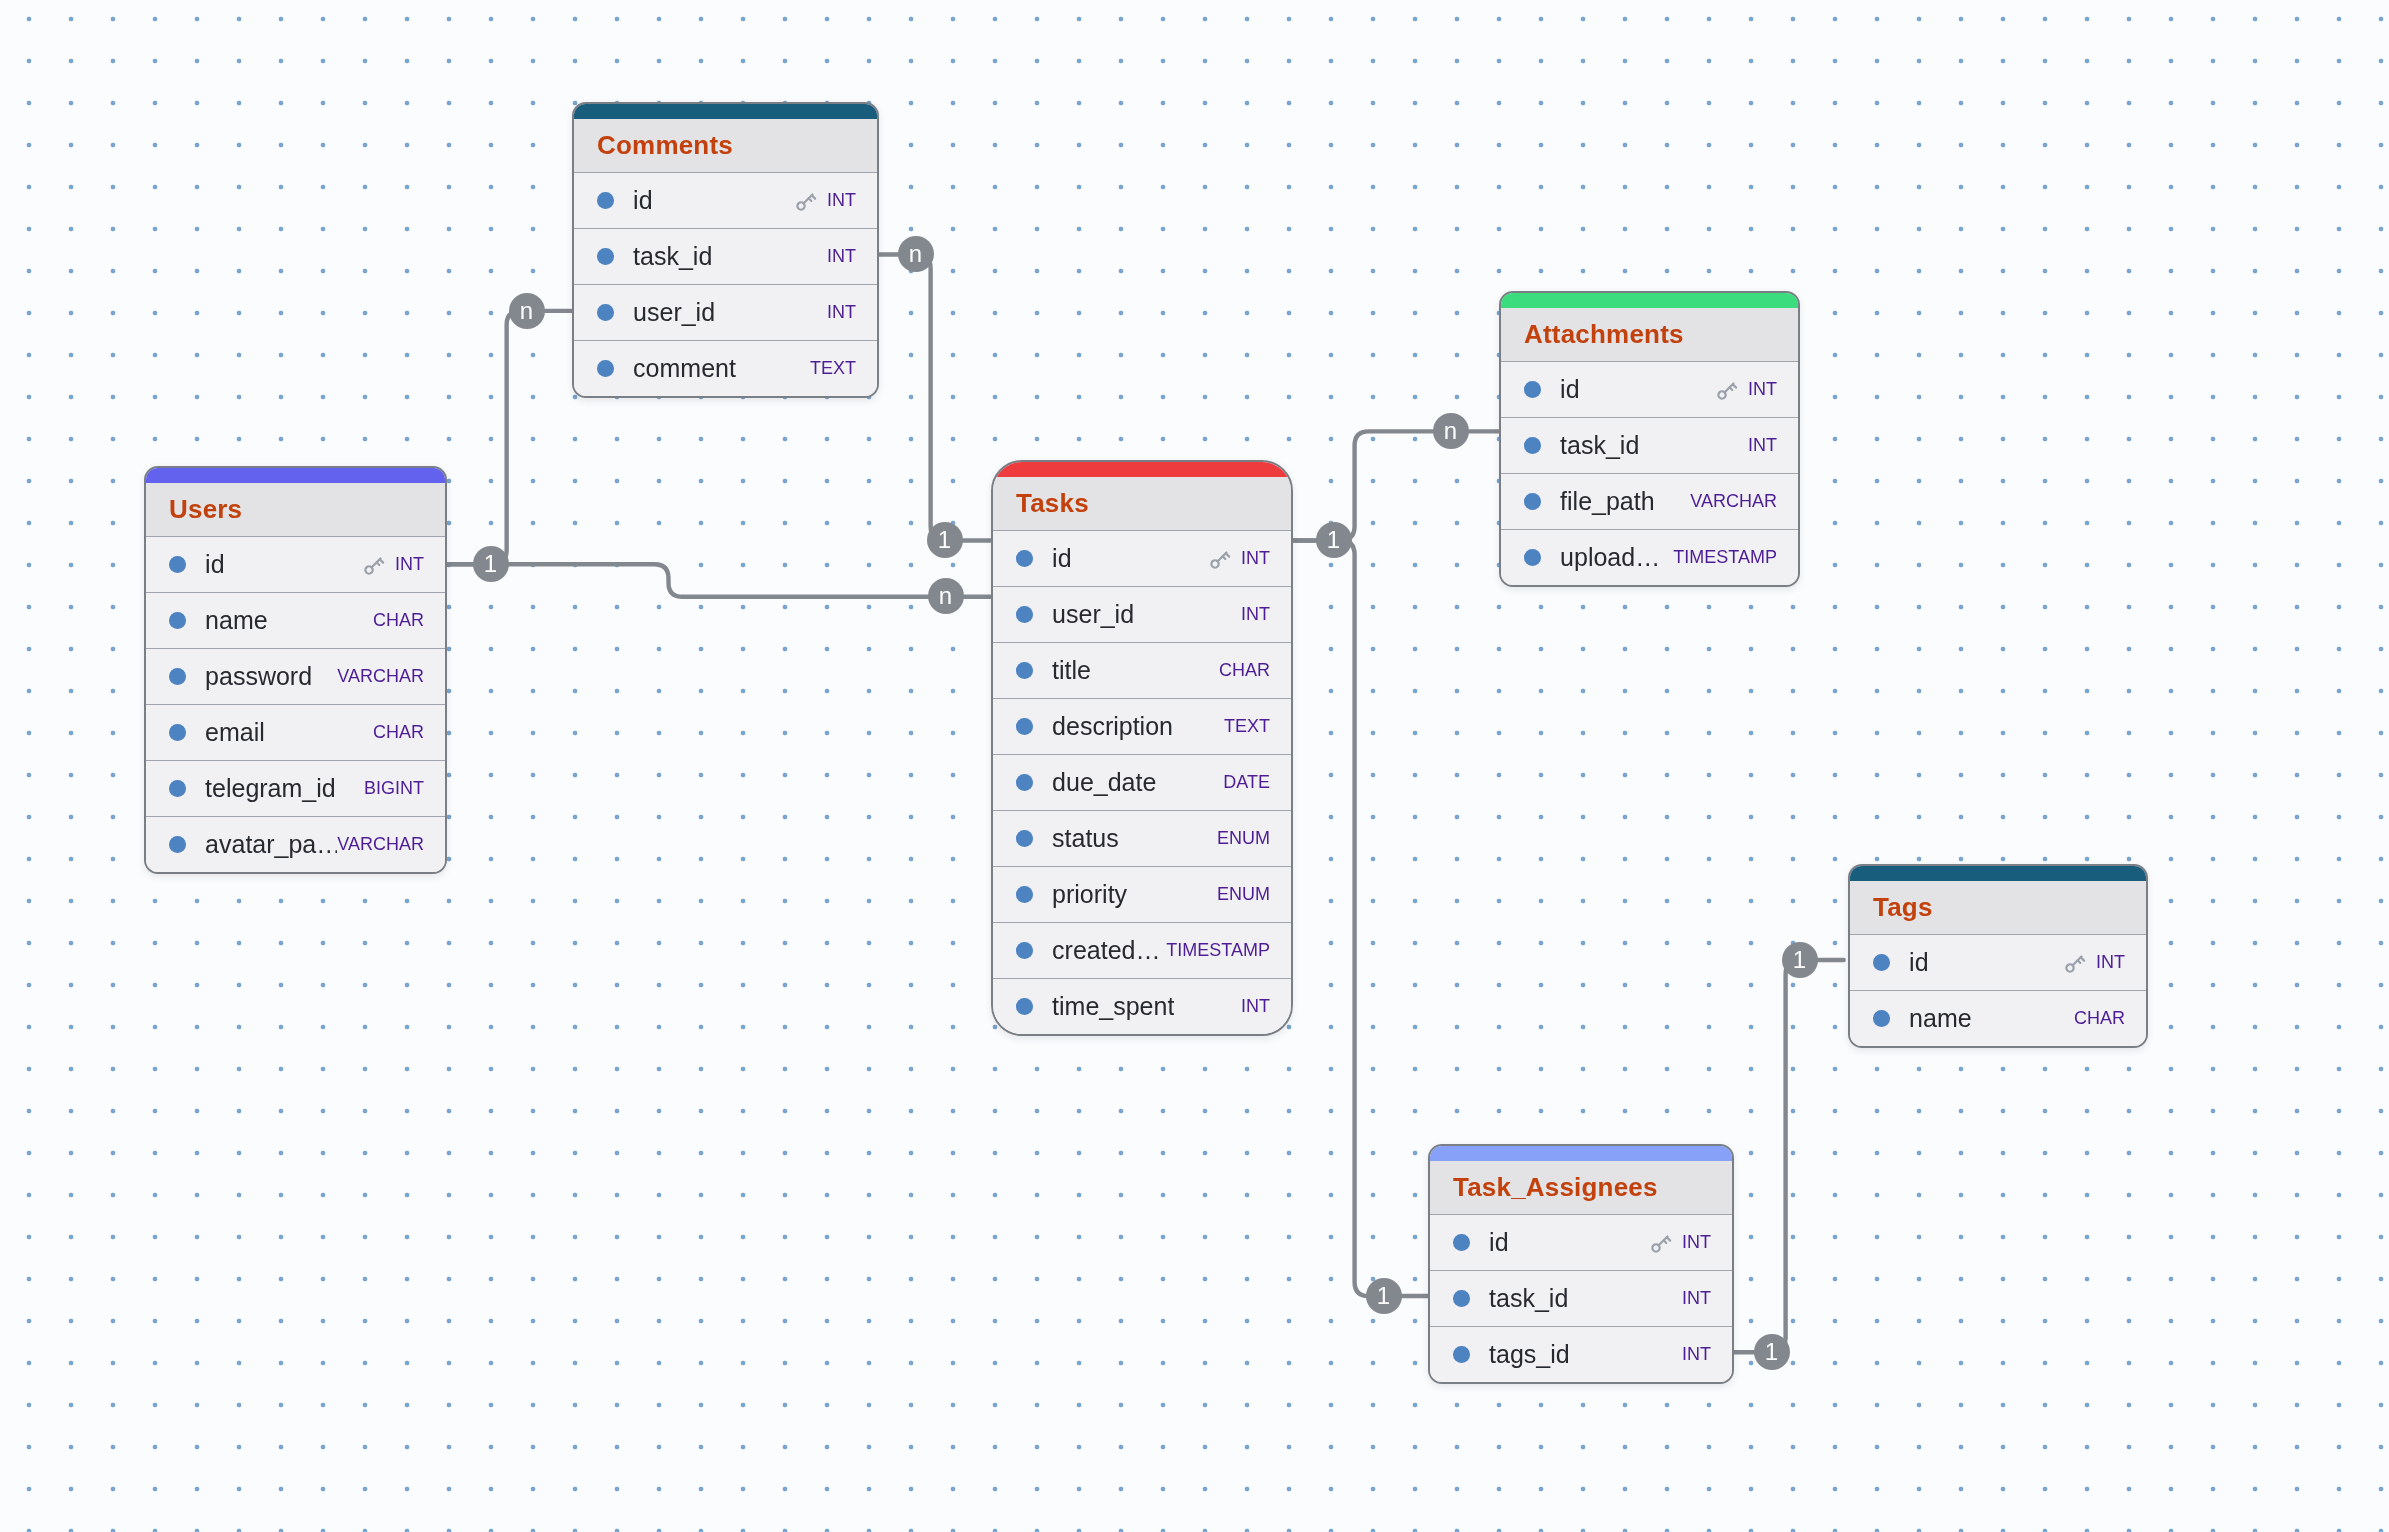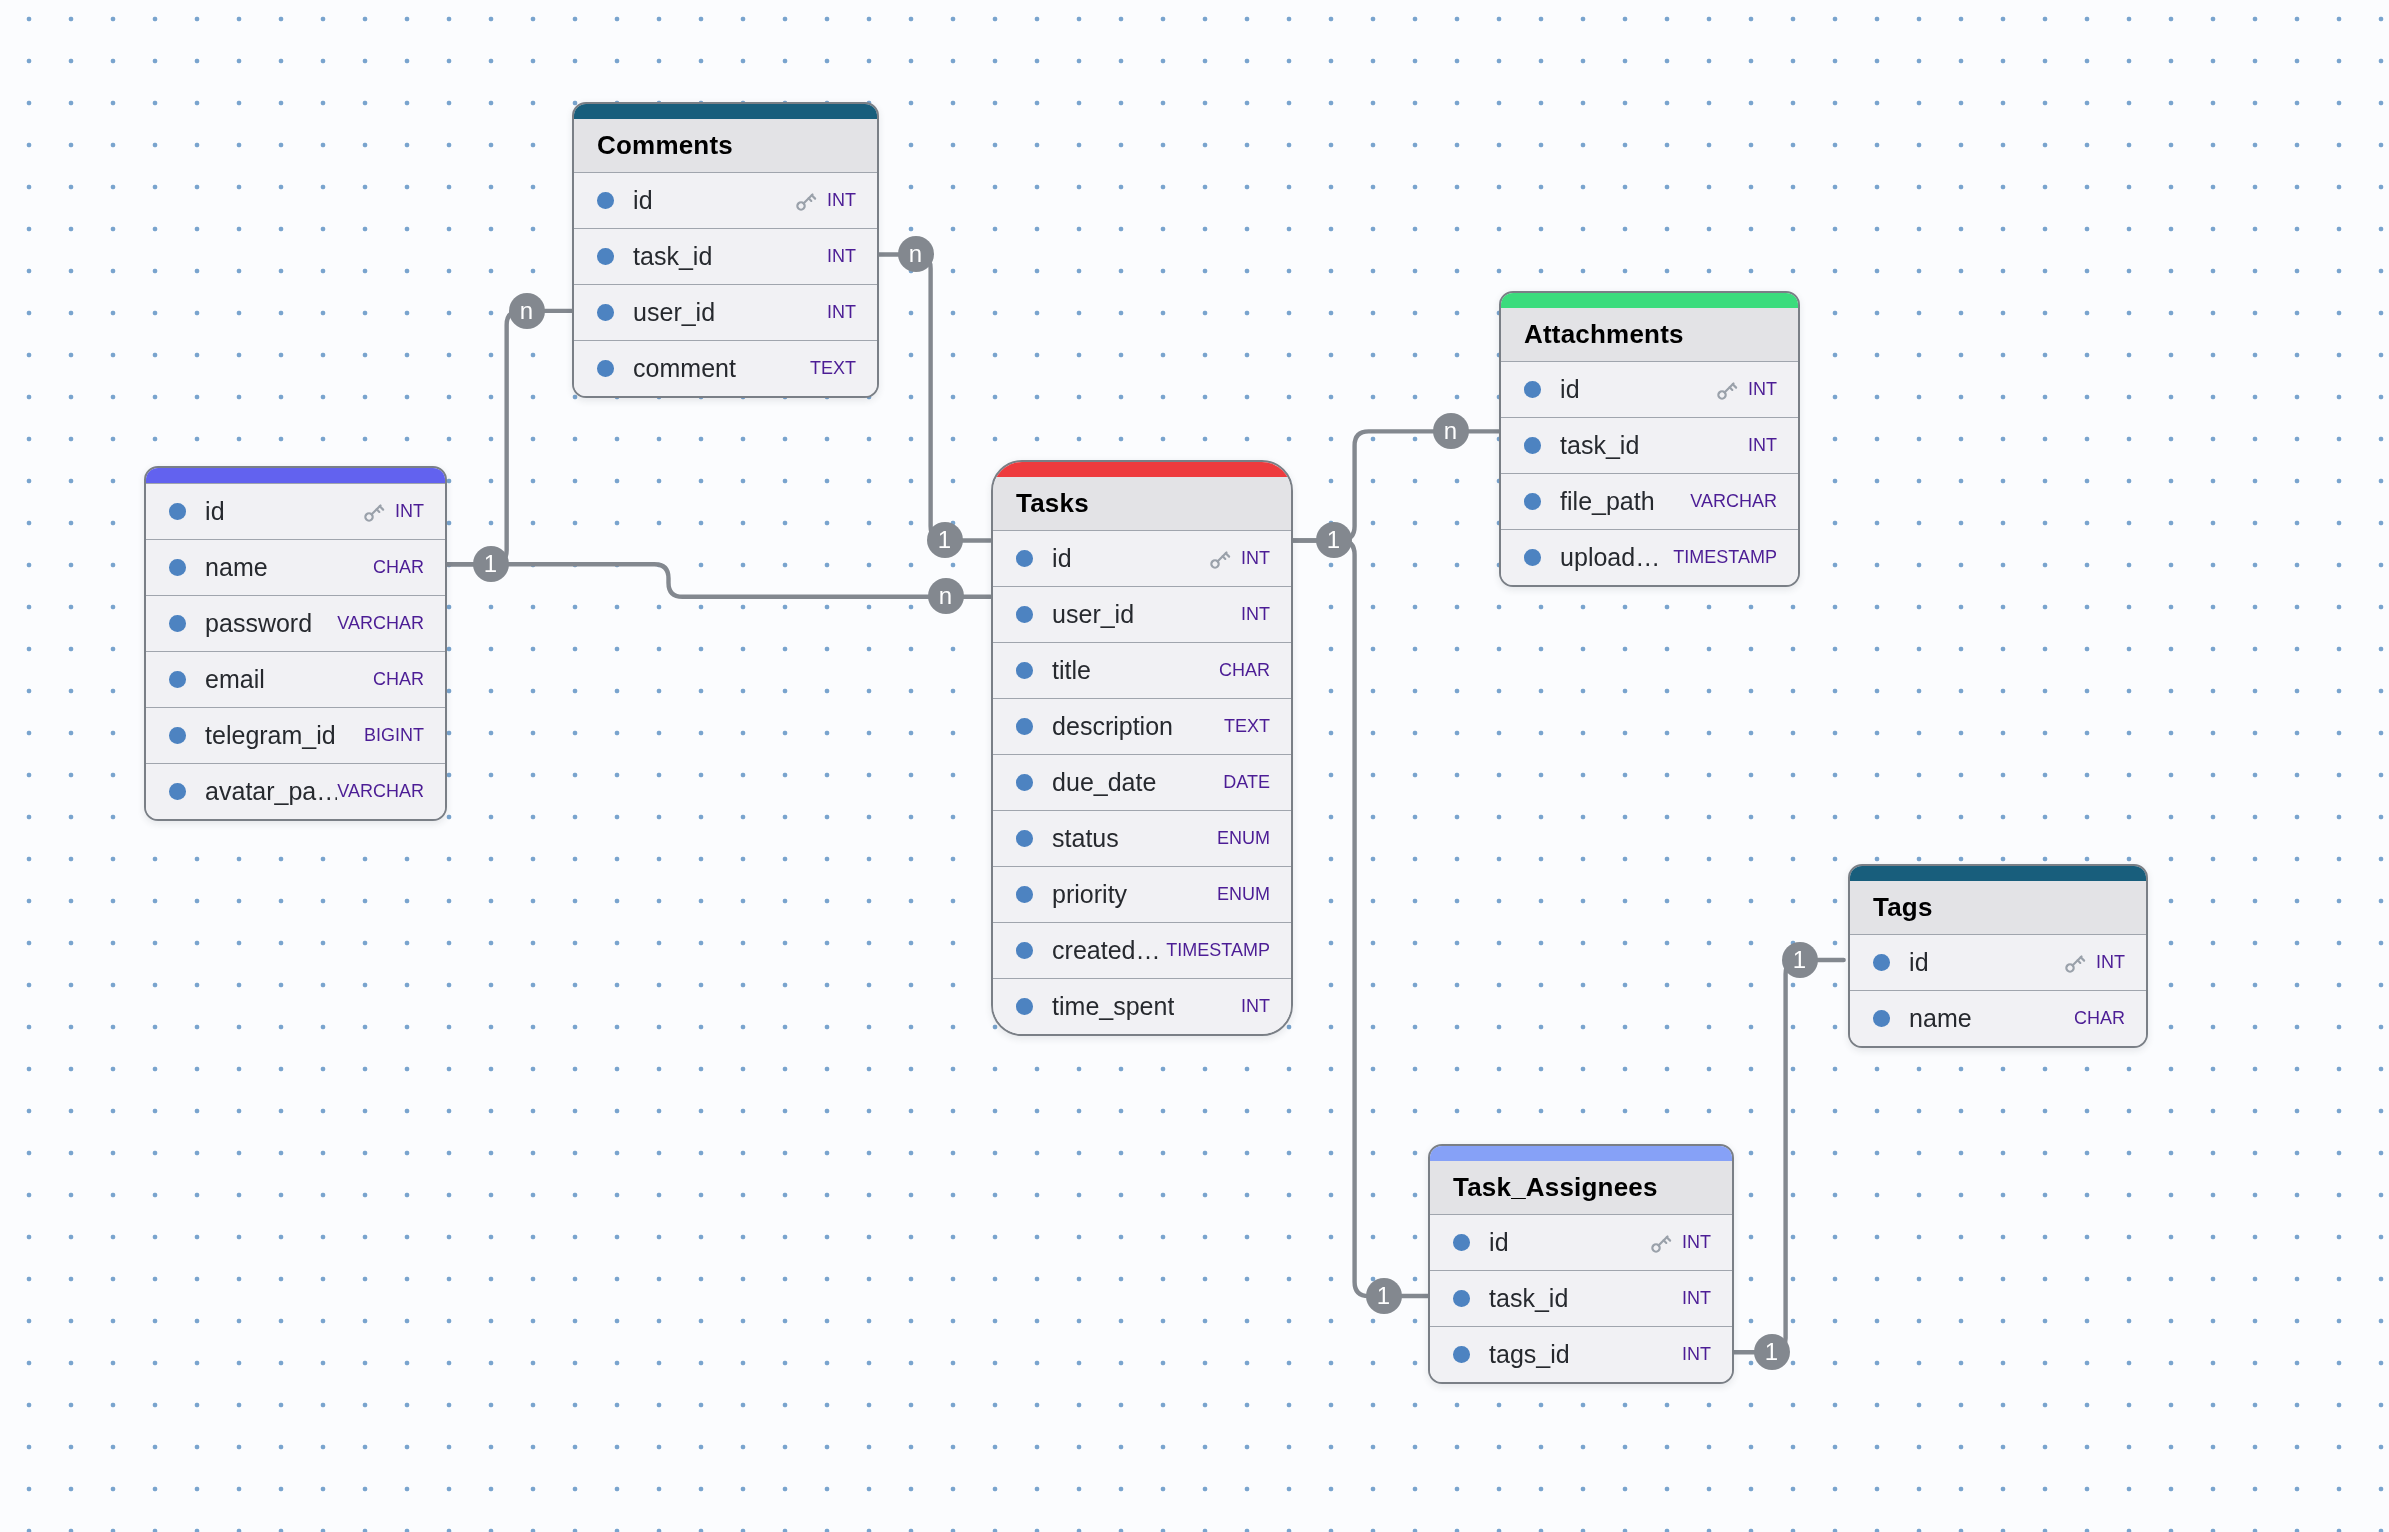--- a/index.html
+++ b/index.html
@@ -35,21 +35,21 @@
     overflow: hidden;
     box-shadow: 0 2.6px 7px rgba(40,50,60,.10);
   }
   .accent-bar { height: 15px; width: 100%; }
   .table-title {
     height: 53px;
     background: #e3e3e6;
     display: flex; align-items: center;
     padding-left: 23px;
     font-size: 26px; font-weight: bold;
-    color: #000000;
+    color: #c2410c;
     letter-spacing: 0.2px;
   }
   .field-row {
     height: 56px;
     display: flex; align-items: center;
     border-top: 1.8px solid #a0a5ad;
     background: #f1f1f4;
     padding: 0 21px 0 23px;
     box-sizing: border-box;
   }
@@ -145,20 +145,21 @@
     <span class="field-name">comment</span>
     <span class="field-right">
 
       <span class="field-type">TEXT</span>
     </span>
   </div>
       </div>
   </div>
     <div class="table-card" style="left: 144px; top: 466px; width: 299px;">
     <div class="accent-bar" style="background: rgb(98, 98, 239);"></div>
+    <div class="table-title">Users</div>
     <div class="table-rows">
         <div class="field-row">
     <span class="field-dot"></span>
     <span class="field-name">id</span>
     <span class="field-right">
       <svg class="key-icon" viewBox="0 0 24 24">
         <g transform="rotate(-45 12 12)" fill="none" stroke="#9aa1aa" stroke-width="2" stroke-linecap="round">
           <circle cx="5.5" cy="12" r="3.4"></circle>
           <path d="M 9 12 L 20.5 12"></path>
           <path d="M 15.5 12 L 15.5 15.4"></path>

